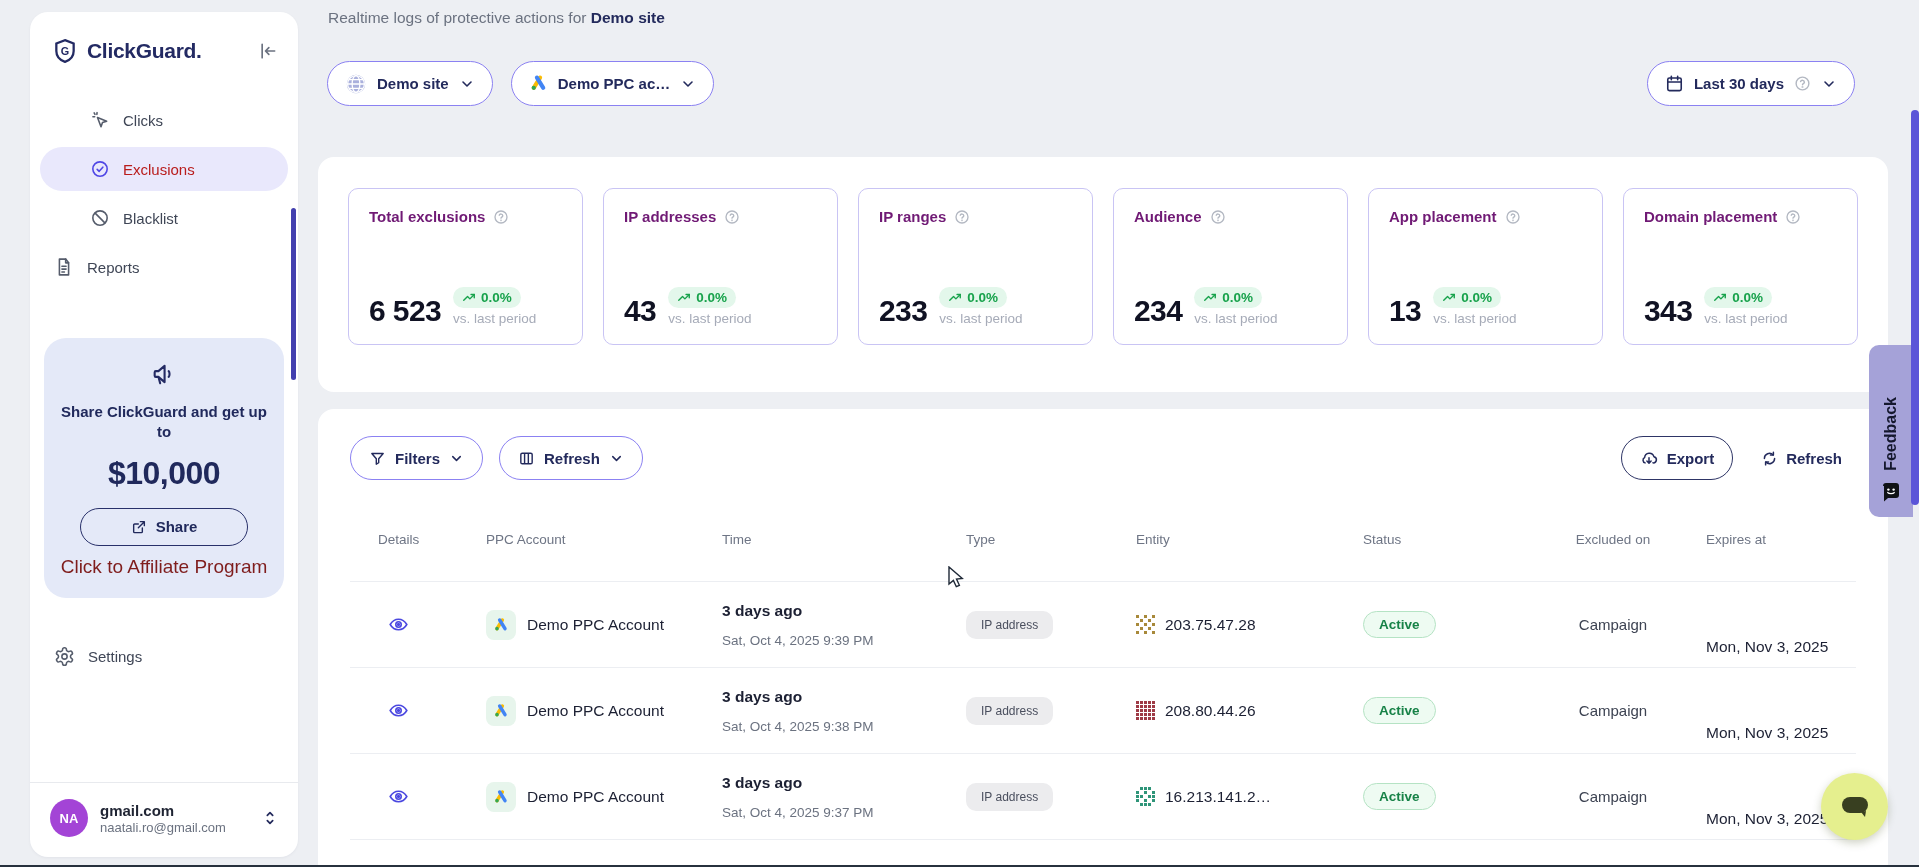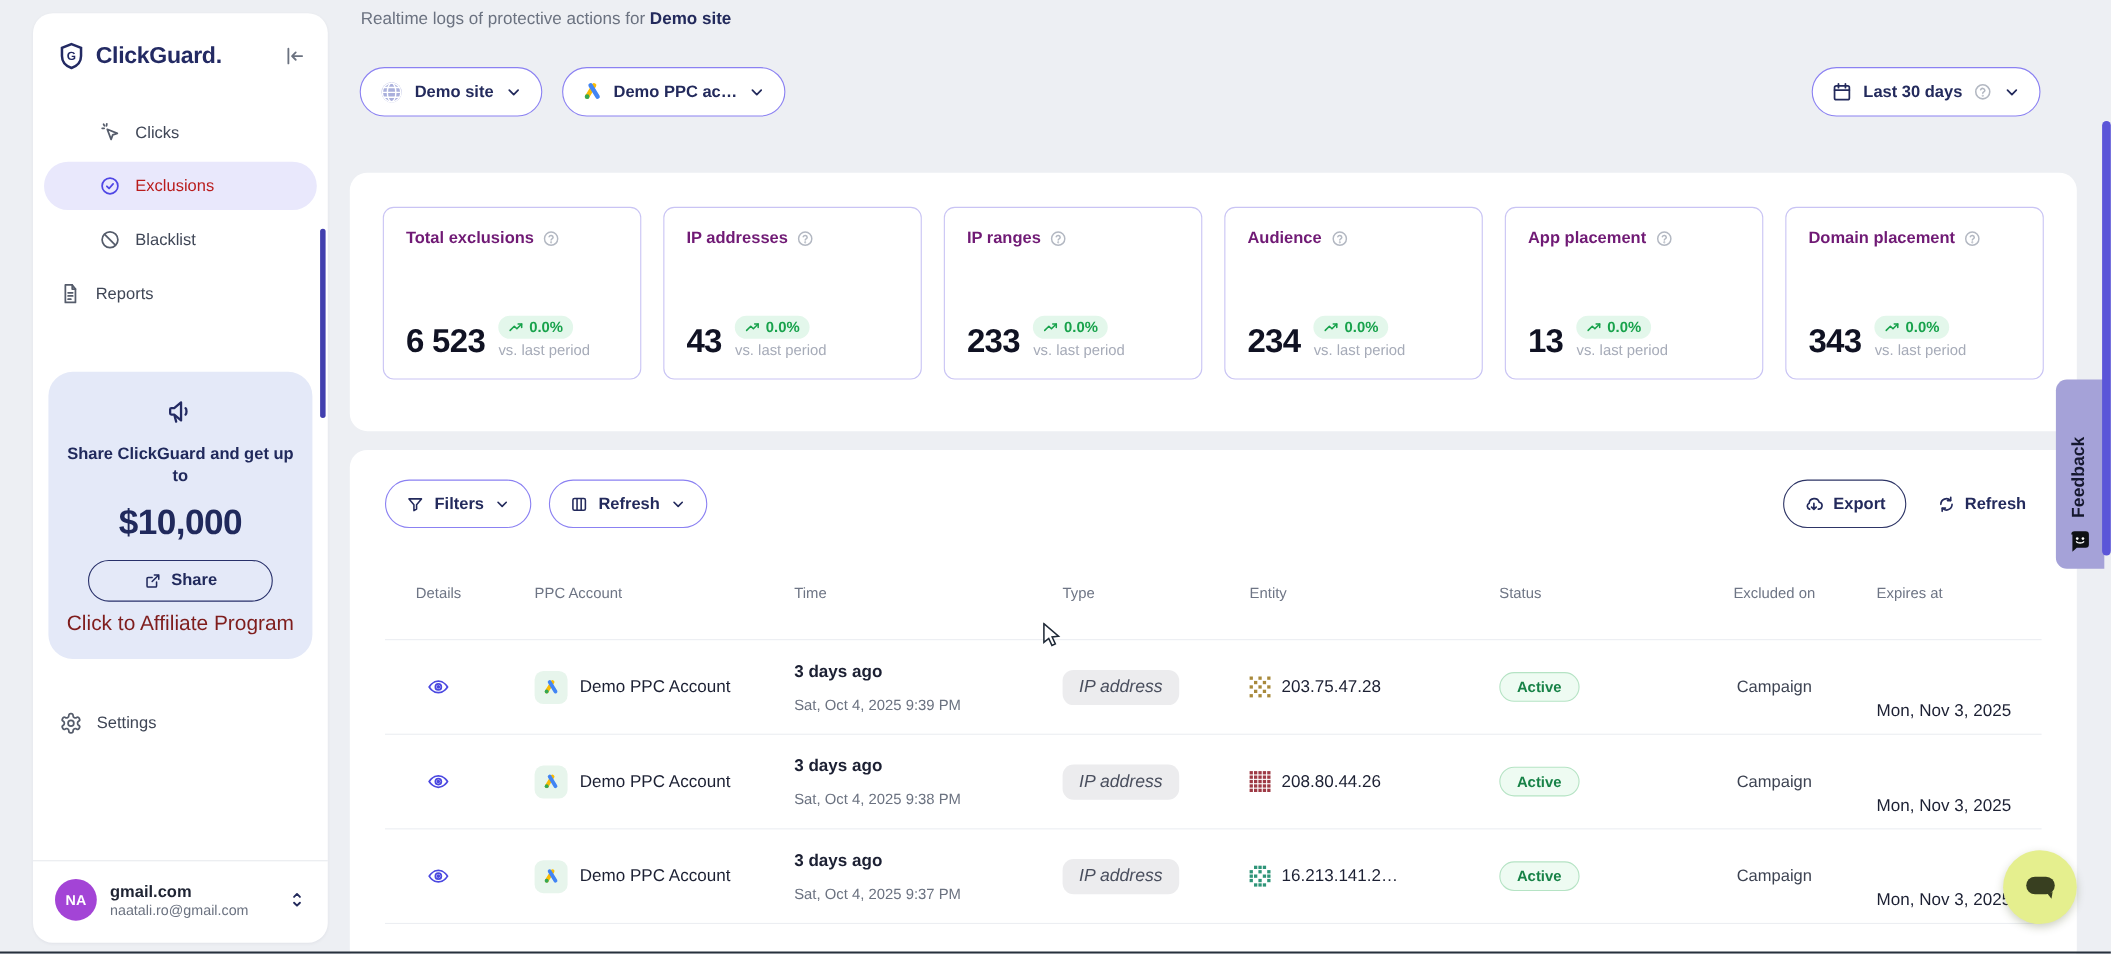--- a/index.html
+++ b/index.html
@@ -87,22 +87,22 @@
   .tbl-header { padding:42px 0 34px; color:#6e7585; font-size:13.5px; align-items:start; }
   .tbl-header .c1 { padding-left:28px; }
   .c7 { text-align:center; }
   .c8 { padding-left:40px; }
   .trow { height:86px; border-top:1px solid #eceef2; }
   .eye-cell { padding-left:38px; }
   .acct-cell { display:flex; align-items:center; gap:11px; font-size:15.5px; color:#1c2033; }
   .acct-icon-box { width:30px; height:30px; border-radius:8px; background:#e7f5ec; display:flex; align-items:center; justify-content:center; }
   .time-rel { font-size:15.5px; font-weight:700; color:#1c2033; }
   .time-abs { font-size:13.5px; color:#6b7280; margin-top:13px; }
-  .type-pill { display:inline-block; background:#ececee; color:#4a4f5e; font-size:16px;
-    border-radius:10px; padding:7px 15px;font-style:italic; }
+  .type-pill { display:inline-block; background:#ececee; color:#4a4f5e; font-size:12px;
+    border-radius:10px; padding:7px 15px; }
   .entity-cell { display:flex; align-items:center; gap:10px; font-size:15.5px; color:#1c2033; }
   .identicon { display:grid; grid-template-columns:repeat(5,3px); grid-auto-rows:3px; gap:1px; }
   .identicon i.on { background:var(--idc); }
   .status-pill { display:inline-block; background:#eefbf2; border:1px solid #b5e3c4; color:#178247;
     font-size:13.5px; font-weight:600; border-radius:999px; padding:5px 15px; }
   .excl-cell { font-size:15px; color:#3d4352; }
   .exp-cell { font-size:15.5px; color:#1c2033;margin-top:45px; }
 
   
   .feedback-tab { position:absolute; left:1869px; top:345px; width:44px; height:172px;

